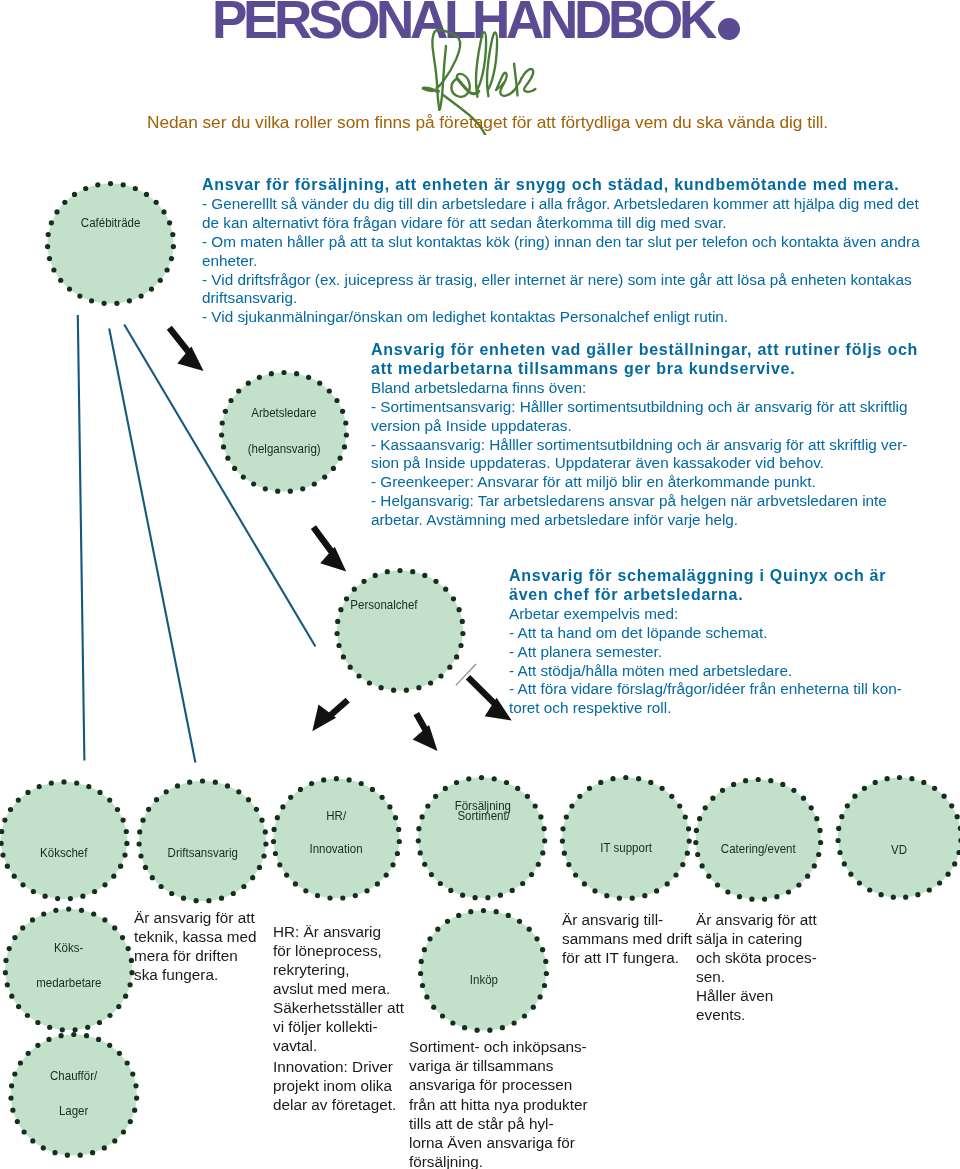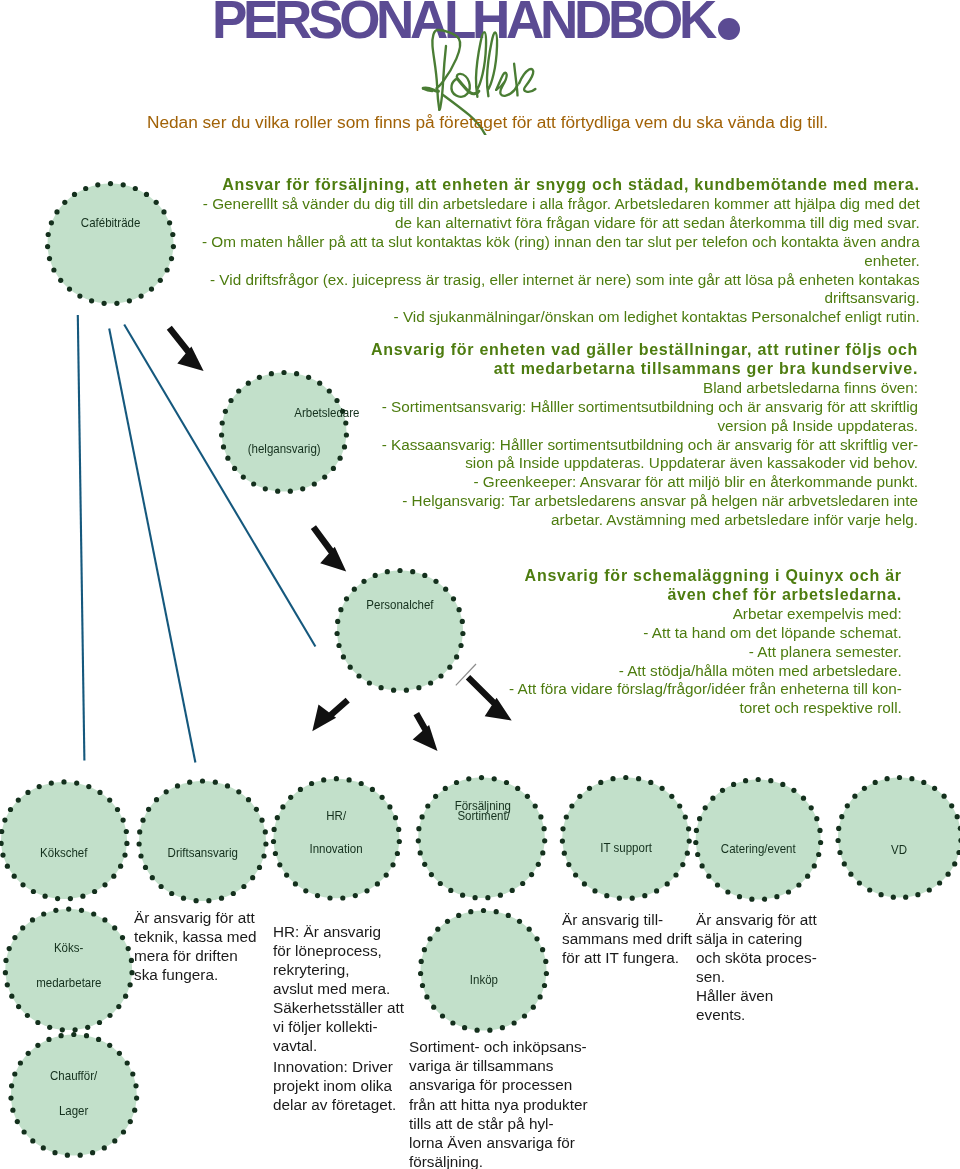--- a/index.html
+++ b/index.html
@@ -8,21 +8,21 @@
   .page{position:absolute;left:0;top:0;width:960px;height:1169px;}
   .abs{position:absolute;}
   
   #title{left:212px;top:-7px;font-size:53px;font-weight:bold;color:#5b4b93;letter-spacing:-4.3px;line-height:1;}
   #title .dot{display:inline-block;width:22px;height:22px;border-radius:50%;background:#5b4b93;position:absolute;left:506px;top:25px;}
   #script{left:415px;top:25px;}
   #subtitle{left:147px;top:112px;font-size:17.3px;color:#a16207;letter-spacing:-0.04px;white-space:nowrap;}
   .nodelbl{text-align:center;color:#14301d;font-size:13px;line-height:20px;white-space:nowrap;}
   .nodelbl span{display:inline-block;transform:scaleX(0.885);transform-origin:center center;}
   
-  .txt{position:absolute;color:#4d7c0f;font-size:15.3px;line-height:18.9px;white-space:nowrap;text-align:right;}
+  .txt{position:absolute;color:#0369a1;font-size:15.3px;line-height:18.9px;white-space:nowrap;}
   .txt .hd{font-weight:bold;font-size:16px;letter-spacing:0.75px;}
   .ctxt{position:absolute;color:#1a1a1a;font-size:15.3px;line-height:19.1px;text-align:left;white-space:nowrap;}
   #tb-cafe{left:202px;top:176px;}
   #tb-arb{left:371px;top:341px;}
   #tb-pers{left:509px;top:567px;}
   #nt-drift{left:134px;top:907.5px;width:136px;}
   #nt-hr{left:273px;top:906.7px;width:136px;margin-top:15px;}
   #nt-innov{left:273px;top:1057px;width:136px;}
   #nt-sort{left:409px;top:1037.3px;width:180px;}
   #nt-it{left:562px;top:910px;width:137px;}
@@ -628,23 +628,23 @@
   <div class="abs ctxt" id="nt-cater">
     <div>Är ansvarig för att</div>
     <div>sälja in catering</div>
     <div>och sköta proces-</div>
     <div>sen.</div>
     <div>Håller även</div>
     <div>events.</div>
   </div>
 
   <div class="abs nodelbl" style="left:30.5px;top:212.97px;width:160px;"><span>Cafébiträde</span></div>
-  <div class="abs nodelbl" style="left:204.0px;top:403.37px;width:160px;text-align:right;"><span>Arbetsledare</span></div>
+  <div class="abs nodelbl" style="left:204.0px;top:403.37px;width:160px;"><span>Arbetsledare</span></div>
   <div class="abs nodelbl" style="left:204.0px;top:438.77px;width:160px;"><span>(helgansvarig)</span></div>
-  <div class="abs nodelbl" style="left:320.0px;top:594.67px;width:160px;"><span>Personalchef</span></div>
+  <div class="abs nodelbl" style="left:304px;top:594.67px;width:160px;"><span>Personalchef</span></div>
   <div class="abs nodelbl" style="left:-16.0px;top:843.27px;width:160px;"><span>Kökschef</span></div>
   <div class="abs nodelbl" style="left:122.5px;top:842.77px;width:160px;"><span>Driftsansvarig</span></div>
   <div class="abs nodelbl" style="left:256.4px;top:806.07px;width:160px;"><span>HR/</span></div>
   <div class="abs nodelbl" style="left:256.4px;top:838.57px;width:160px;"><span>Innovation</span></div>
   <div class="abs nodelbl" style="left:403.2px;top:805.77px;width:160px;"><span>Sortiment/</span></div>
   <div class="abs nodelbl" style="left:403.2px;top:796px;width:160px;"><span>Försäljning</span></div>
   <div class="abs nodelbl" style="left:545.8px;top:838.07px;width:160px;"><span>IT support</span></div>
   <div class="abs nodelbl" style="left:678.2px;top:839.27px;width:160px;"><span>Catering/event</span></div>
   <div class="abs nodelbl" style="left:819.5px;top:840.27px;width:160px;"><span>VD</span></div>
   <div class="abs nodelbl" style="left:-11.3px;top:937.87px;width:160px;"><span>Köks-</span></div>

